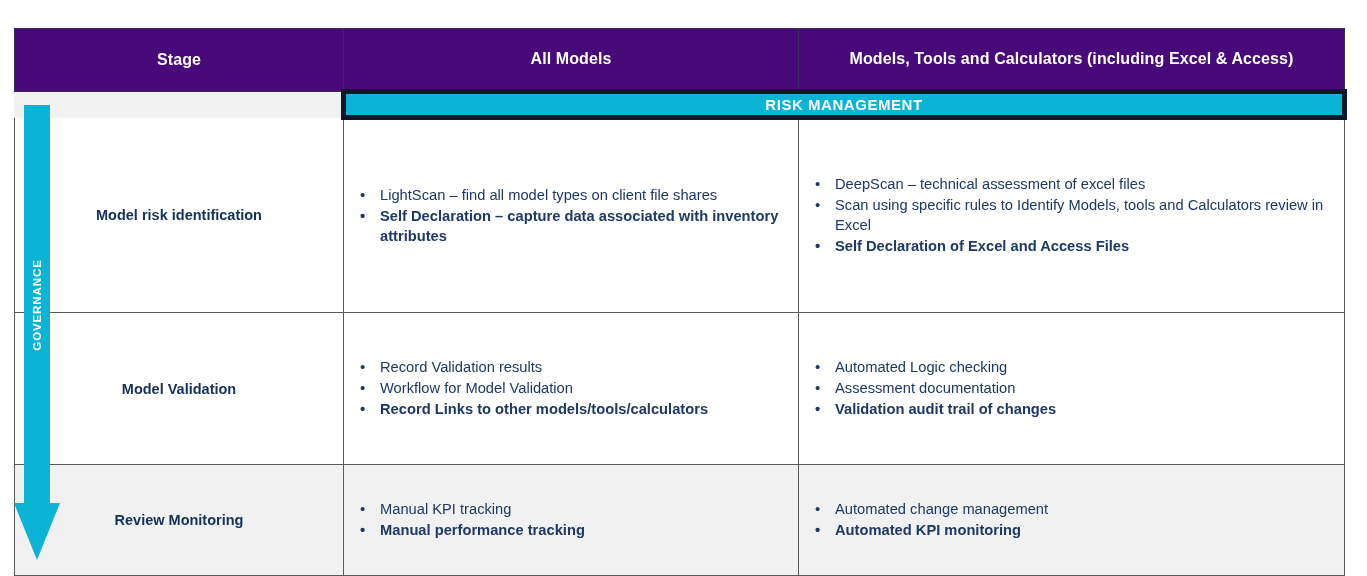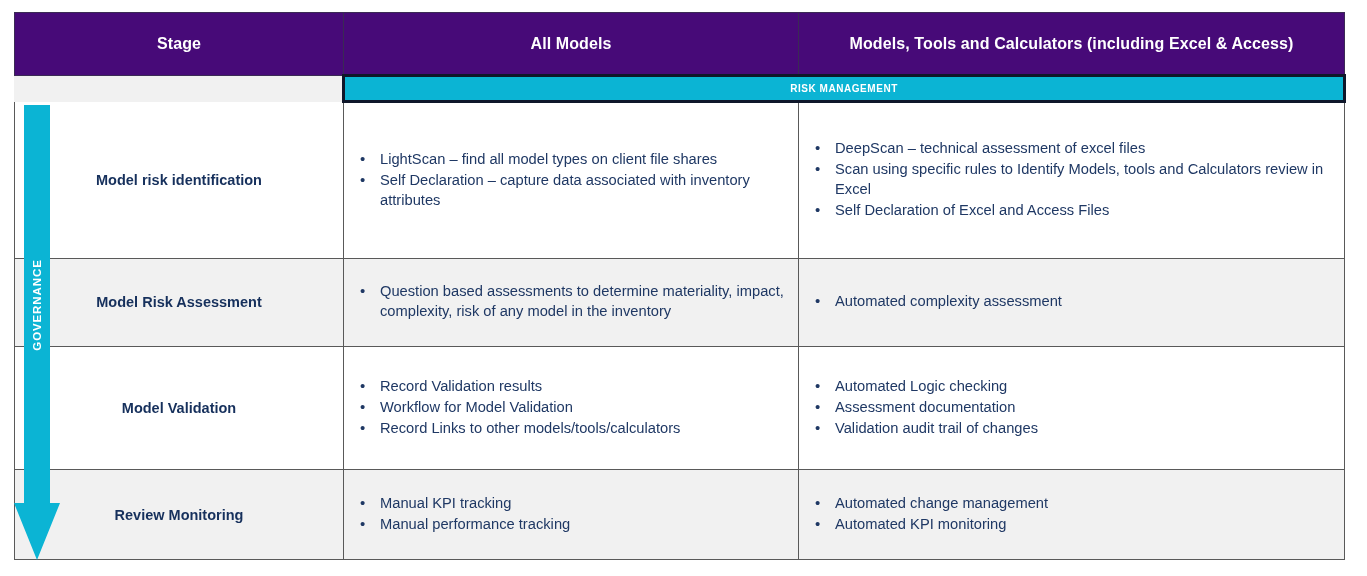--- a/index.html
+++ b/index.html
@@ -7,21 +7,21 @@
     width: 1367px; height: 576px;
     background: #ffffff;
     font-family: "Liberation Sans", sans-serif;
     overflow: hidden;
   }
   #root { position: relative; width: 1367px; height: 576px; }
 
   
   .table-wrap {
     position: absolute;
-    left: 14px; top: 12px;
+    left: 14px; top: 28px;
     width: 1330px; height: 548px;
   }
   table.grid {
     width: 1330px;
     height: 548px;
     border-collapse: collapse;
     table-layout: fixed;
   }
   col.c-stage  { width: 329px; }
   col.c-all    { width: 455px; }
@@ -43,27 +43,27 @@
   
   td.band-blank {
     background: #f1f1f1;
     border: 1px solid #f1f1f1;
     border-right: 1px solid #d8d8d8;
     height: 26px;
   }
   td.band {
     background: #0BB4D4;
     color: #ffffff;
-    font-size: 10px;
+    font-size: 15px;
     font-weight: bold;
     letter-spacing: .55px;
     text-align: center;
     vertical-align: middle;
     height: 26px;
-    border: 3px solid #0f172a;
+    border: 5px solid #0f172a;
   }
 
   
   td.stage {
     text-align: center;
     vertical-align: middle;
     font-size: 14.5px;
     font-weight: bold;
     color: #16305c;
     border: 1px solid #595959;
@@ -79,21 +79,21 @@
 
   ul.bl { list-style: none; }
   ul.bl li {
     position: relative;
     padding-left: 22px;
     font-size: 14.7px;
     line-height: 1.36;
     color: #1F3864;
     margin-bottom: 1px;
   }
-  ul.bl li:last-child { margin-bottom: 0; }
+  ul.bl li:last-child { margin-bottom: 0; font-weight: bold; }
   ul.bl li::before {
     content: "\2022";
     position: absolute;
     left: 2px; top: -1px;
     font-size: 15px;
     color: #1F3864;
   }
 
   
   .gov-arrow {
@@ -159,33 +159,20 @@
           </td>
           <td class="cell">
             <ul class="bl">
               <li>DeepScan – technical assessment of excel files</li>
               <li>Scan using specific rules to Identify Models, tools and Calculators review in Excel</li>
               <li>Self Declaration of Excel and Access Files</li>
             </ul>
           </td>
         </tr>
 
-        <tr class="r-gray">
-          <td class="stage">Model Risk Assessment</td>
-          <td class="cell">
-            <ul class="bl">
-              <li>Question based assessments to determine materiality, impact, complexity, risk of any model in the inventory</li>
-            </ul>
-          </td>
-          <td class="cell">
-            <ul class="bl">
-              <li>Automated complexity assessment</li>
-            </ul>
-          </td>
-        </tr>
 
         <tr class="r-white">
           <td class="stage">Model Validation</td>
           <td class="cell">
             <ul class="bl">
               <li>Record Validation results</li>
               <li>Workflow for Model Validation</li>
               <li>Record Links to other models/tools/calculators</li>
             </ul>
           </td>

